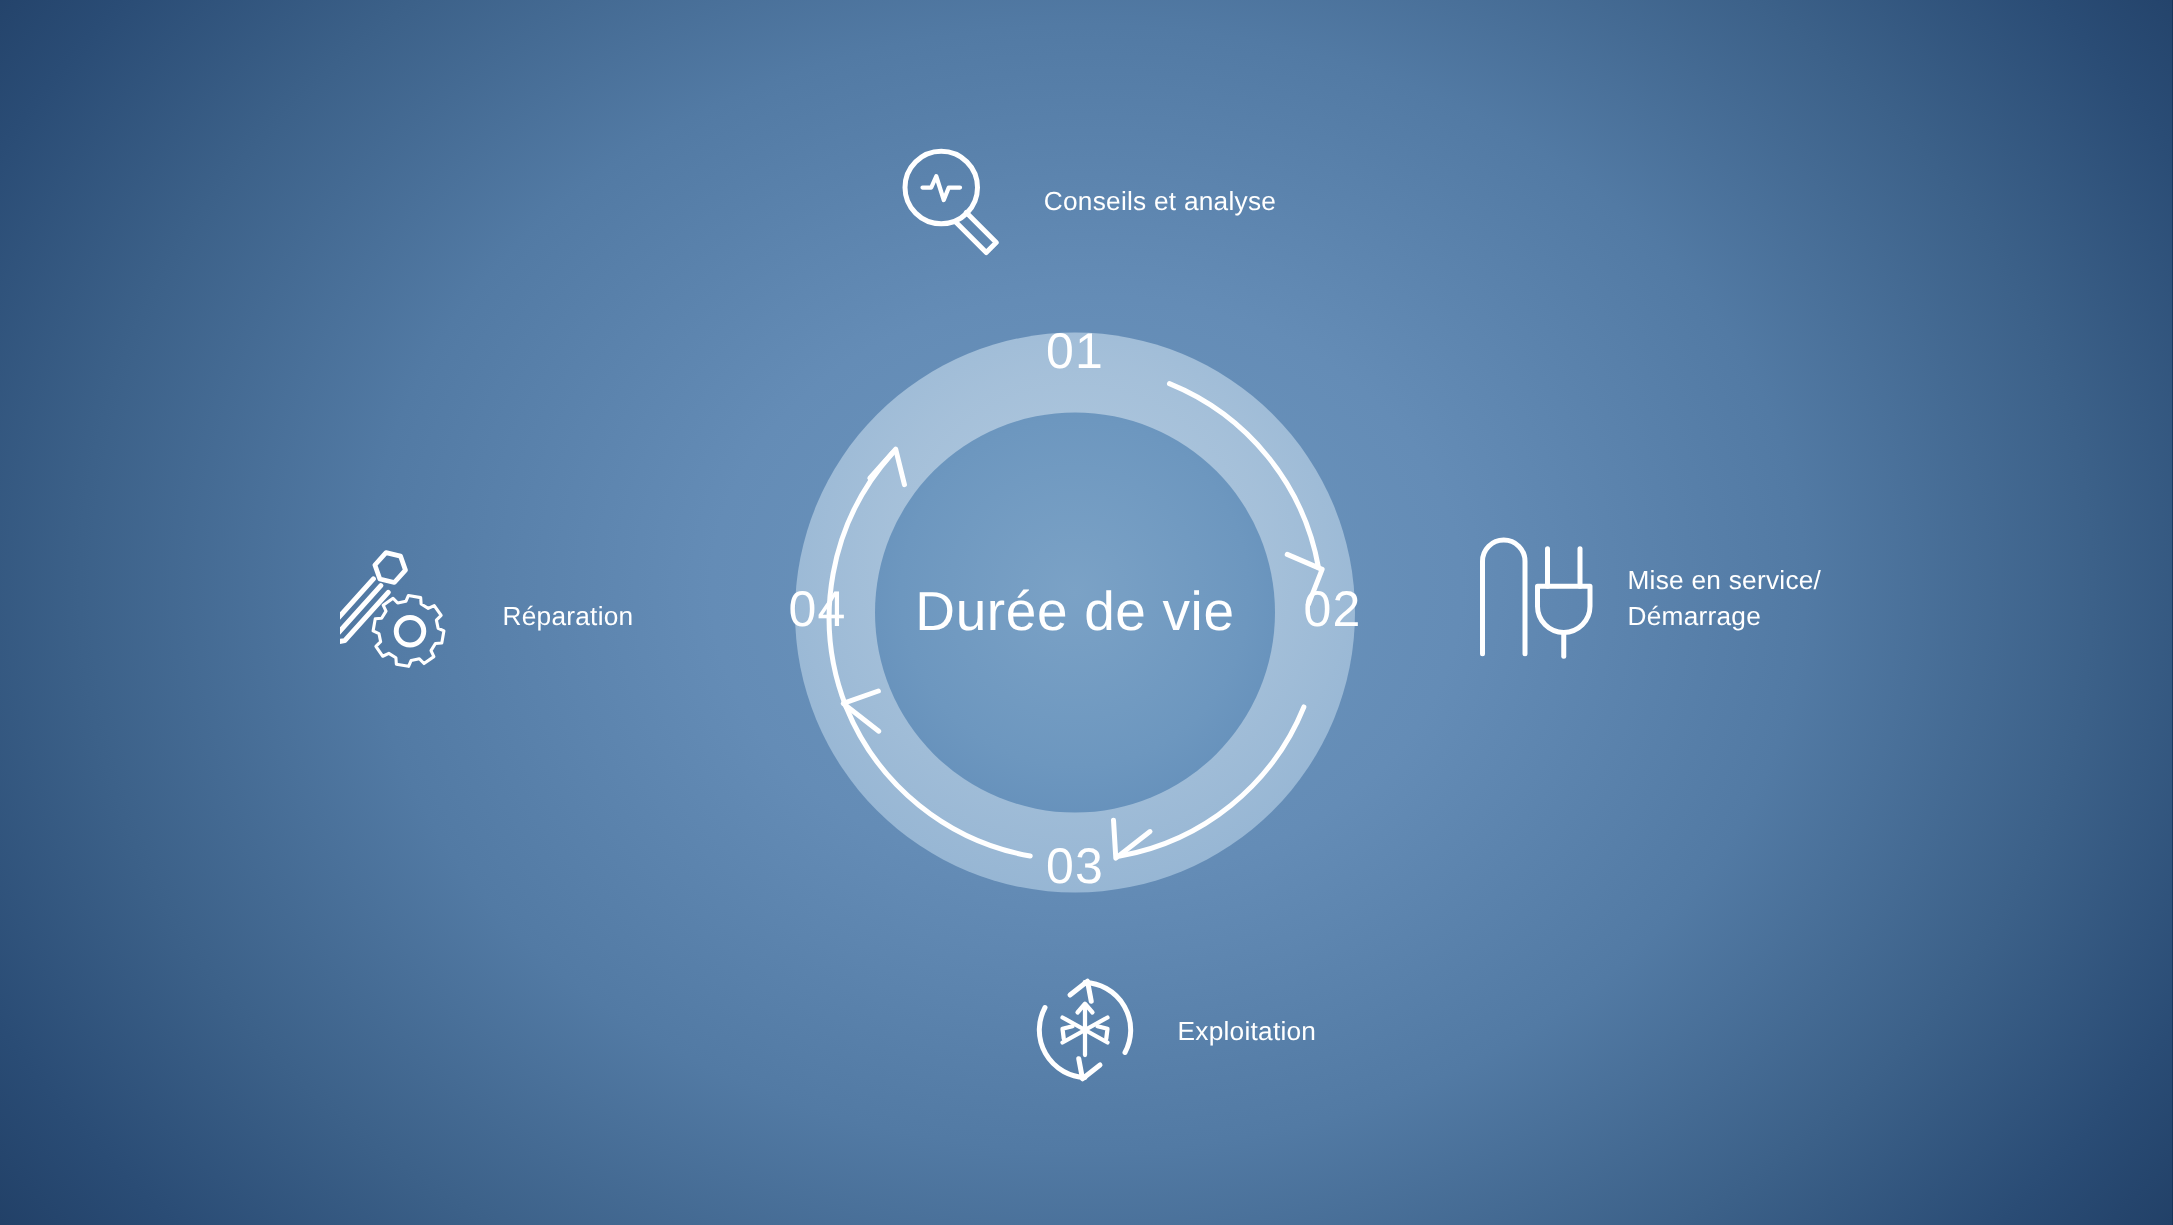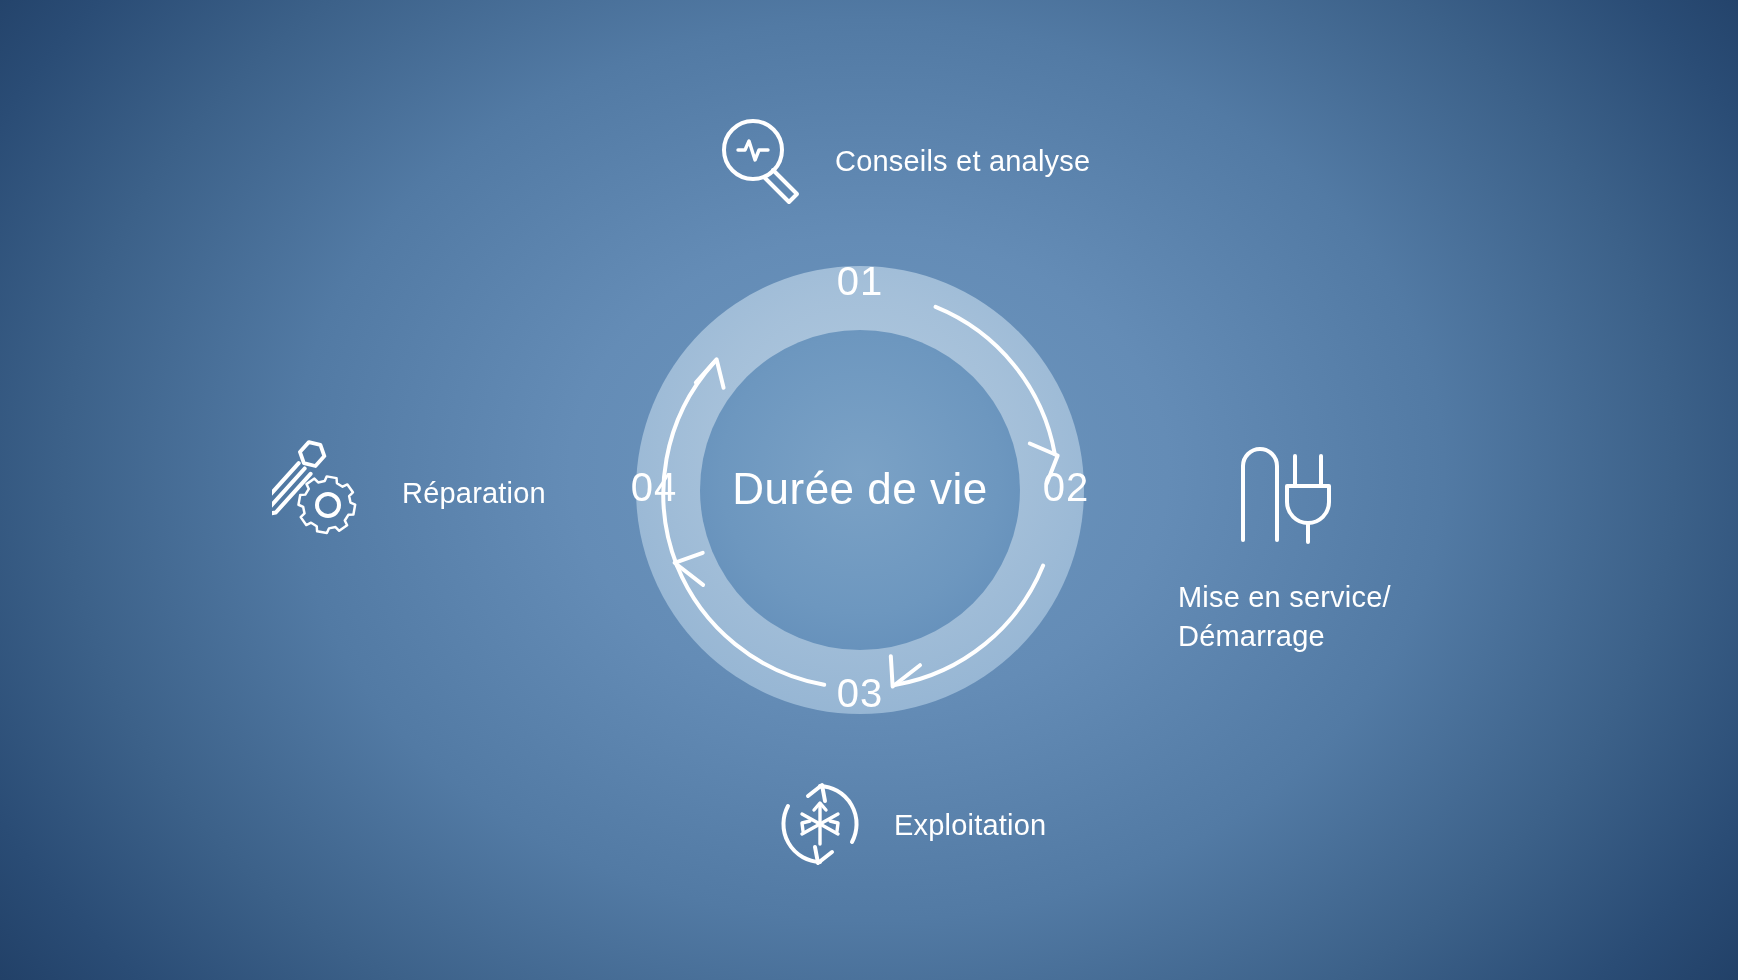--- a/index.html
+++ b/index.html
@@ -60,41 +60,40 @@
     align-items: center;
     gap: 26px;
   }
   .node-icon {
     flex: 0 0 auto;
     display: block;
   }
   .node-label {
     color: #ffffff;
     font-family: "Liberation Sans", sans-serif;
-    font-size: 29px;
+    font-size: 21px;
     font-weight: 400;
     line-height: 1.36;
     white-space: pre-line;
     letter-spacing: 0.2px;
   }
 
   
   #node-conseils {
     left: 713px;
     top: 112px;
   }
   
   #node-mise {
     left: 1178px;
-    top: 440px;
-    flex-direction: column;
+    top: 423px;
   }
   
   #node-exploitation {
-    left: 772px;
+    left: 820px;
     top: 776px;
   }
   
   #node-reparation {
     left: 272px;
     top: 440px;
   }
 
   .icon-stroke {
     fill: none;

